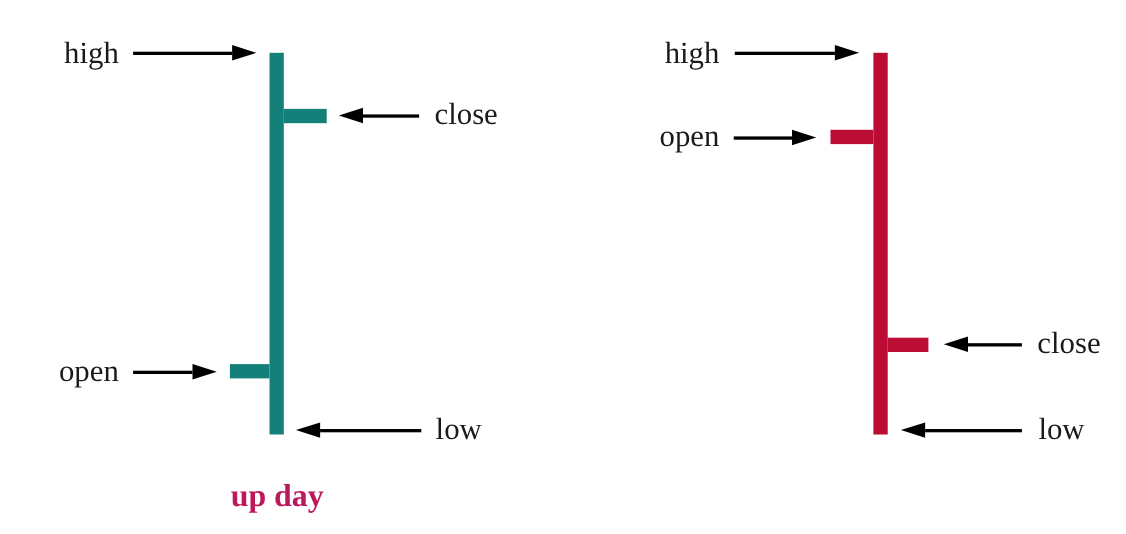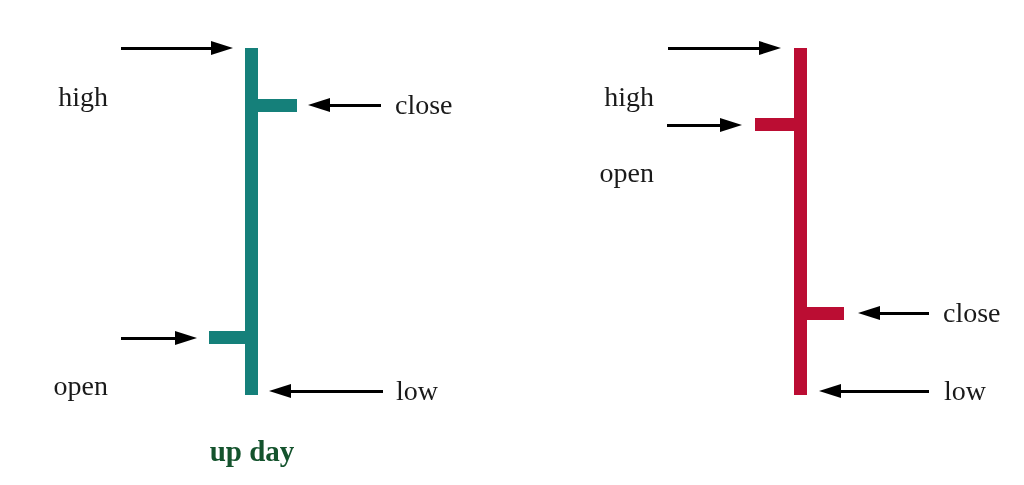--- a/index.html
+++ b/index.html
@@ -10,27 +10,27 @@
   .panel{position:absolute;top:0;height:485px;width:512px;}
   .panel.left{left:0;}
   .panel.right{left:512px;}
   .bar,.tick{position:absolute;}
   .up-color{background:var(--up,#15807a);}
   .down-color{background:var(--down,#bb0d33);}
   .lbl{
     position:absolute;font-size:28px;line-height:30px;color:var(--ink,#1a1a1a);
     white-space:nowrap;
   }
-  .lbl.align-r{text-align:right;margin-top:48px;}
+  .lbl.align-r{text-align:right;}
   .arrow{position:absolute;display:flex;align-items:center;height:14px;}
   .shaft{height:3px;background:var(--arrow,#000);}
   .head-r{width:0;height:0;border-top:7px solid transparent;border-bottom:7px solid transparent;border-left:22px solid var(--arrow,#000);}
   .head-l{width:0;height:0;border-top:7px solid transparent;border-bottom:7px solid transparent;border-right:22px solid var(--arrow,#000);}
   .caption{
-    position:absolute;font-weight:bold;font-size:29px;line-height:30px;color:#14532d;
+    position:absolute;font-weight:bold;font-size:29px;line-height:30px;color:#be185d;
     transform:translateX(-50%);white-space:nowrap;
   }
 </style>
 </head>
 <body>
 
 <div class="figure">
 
   <div class="panel left up">
     <div class="bar up-color" style="left:245px;top:48px;width:13px;height:347px;"></div>

